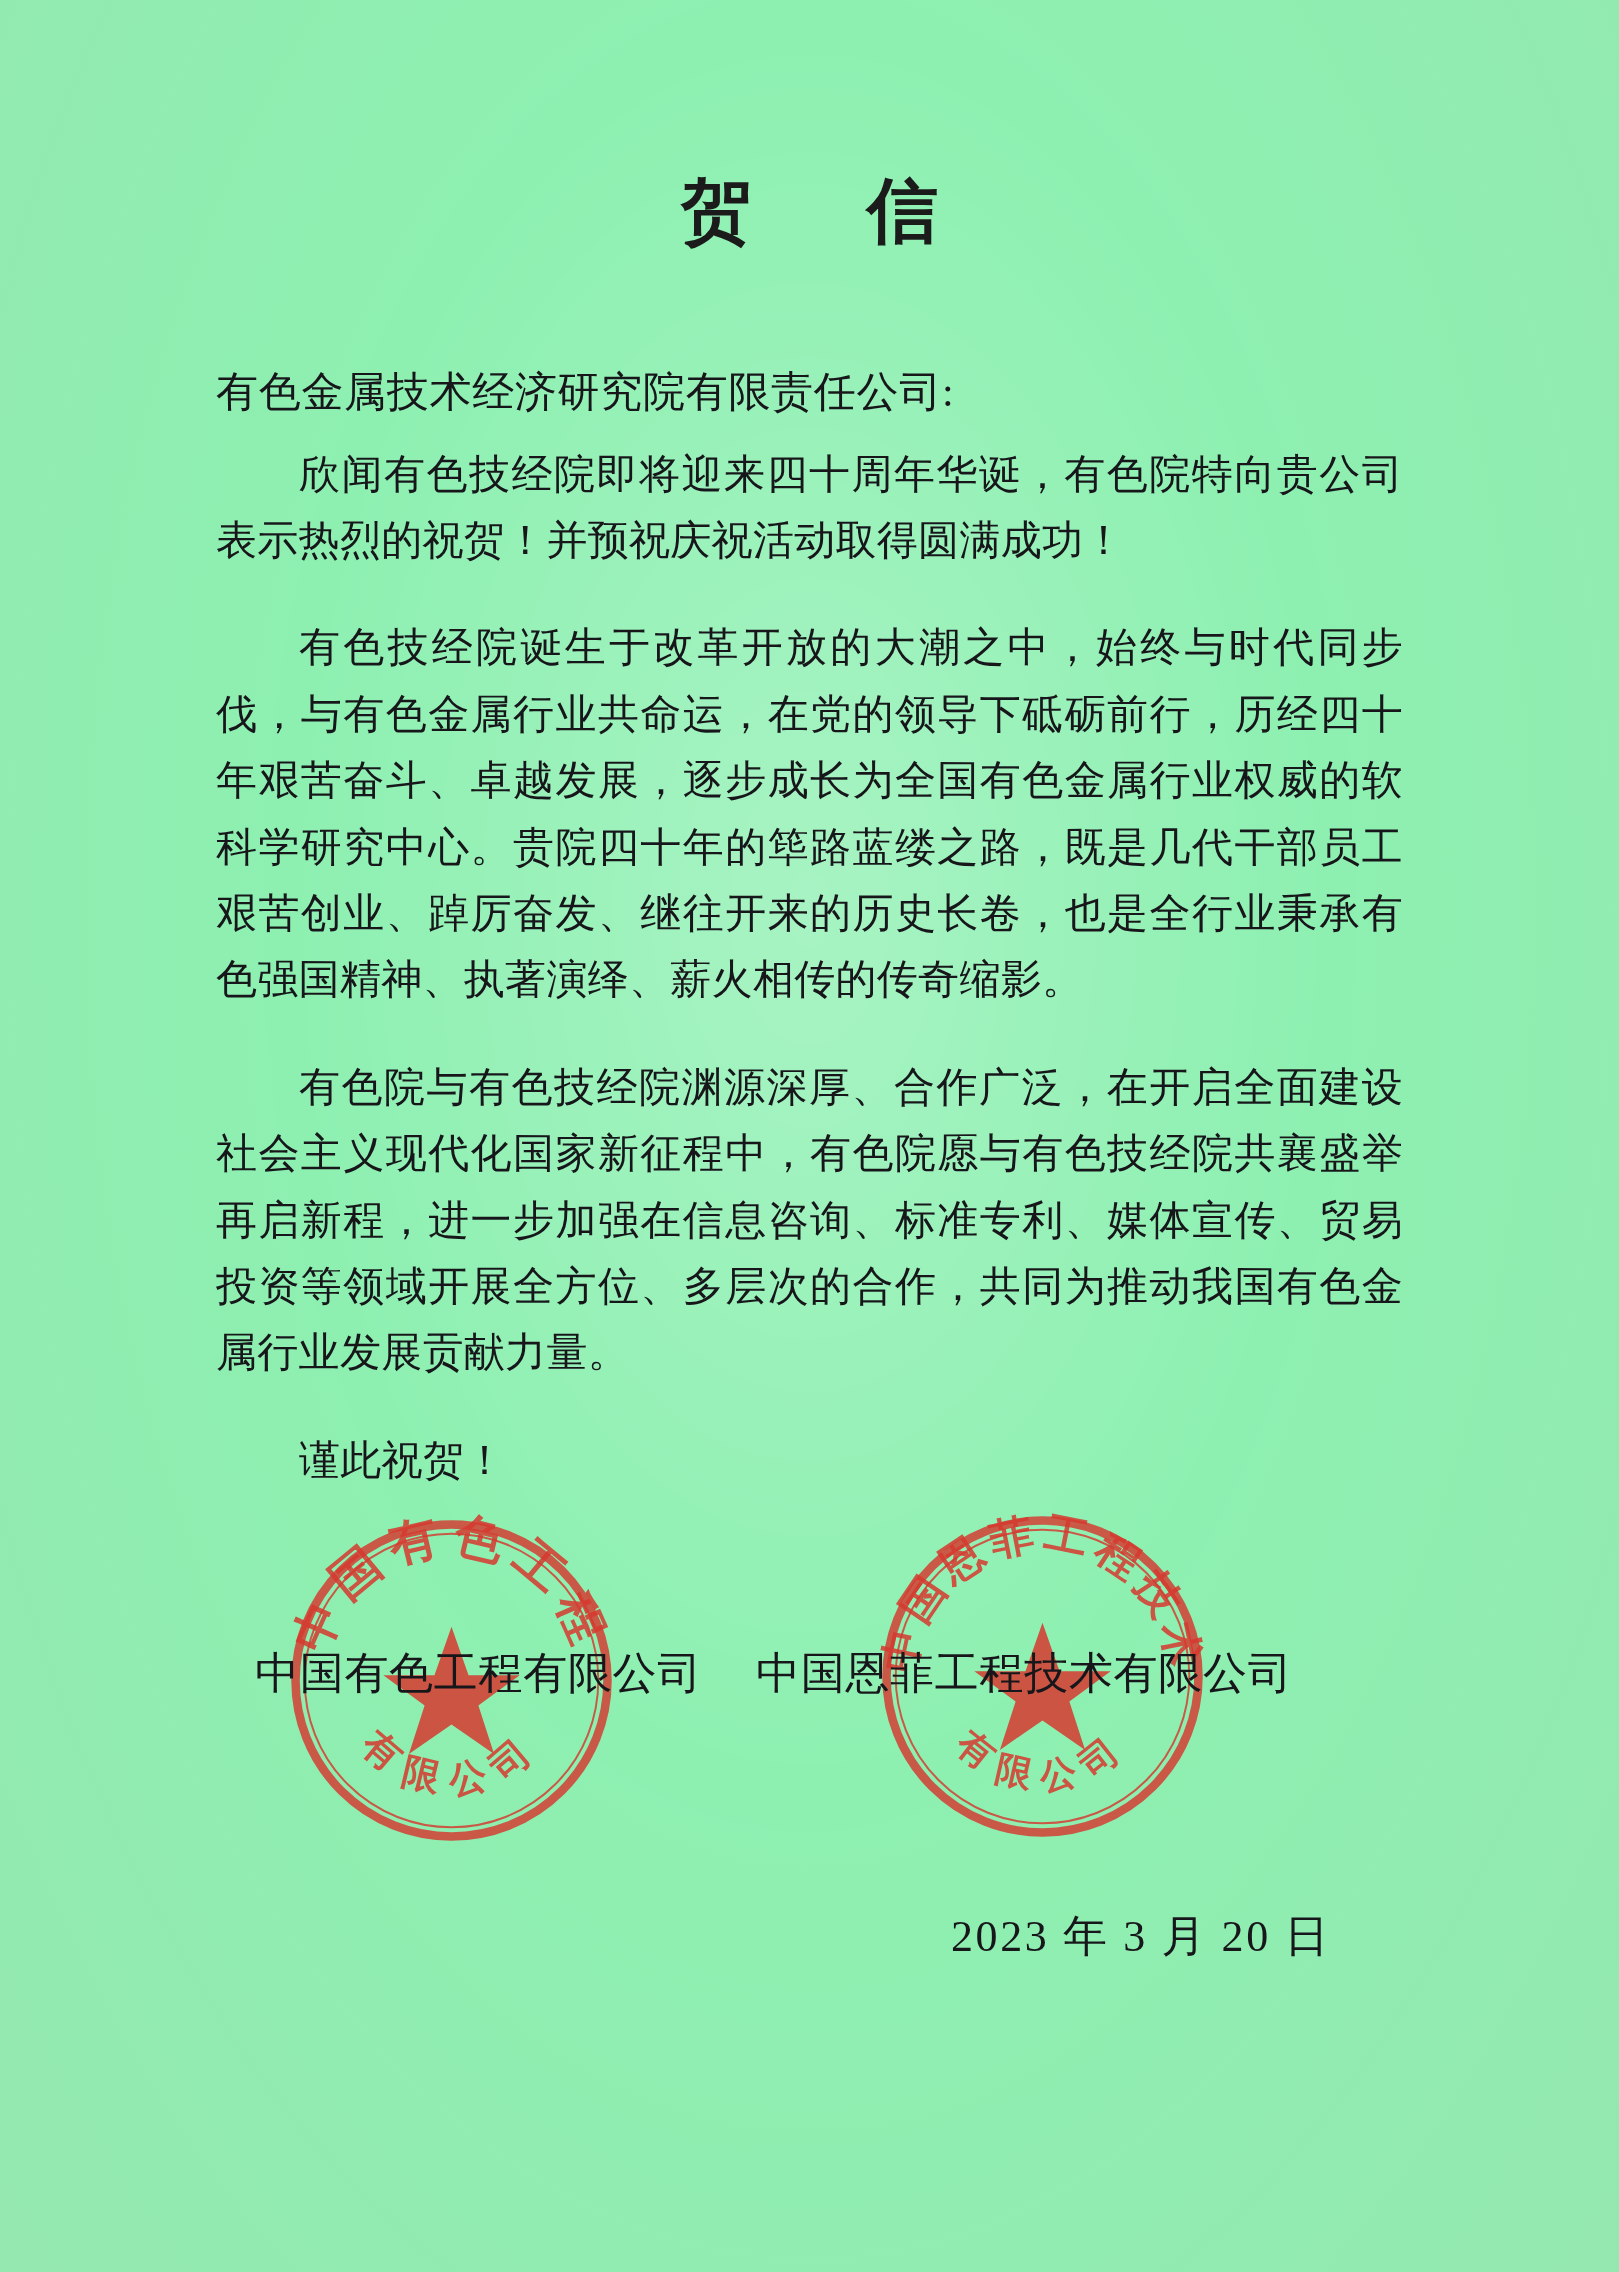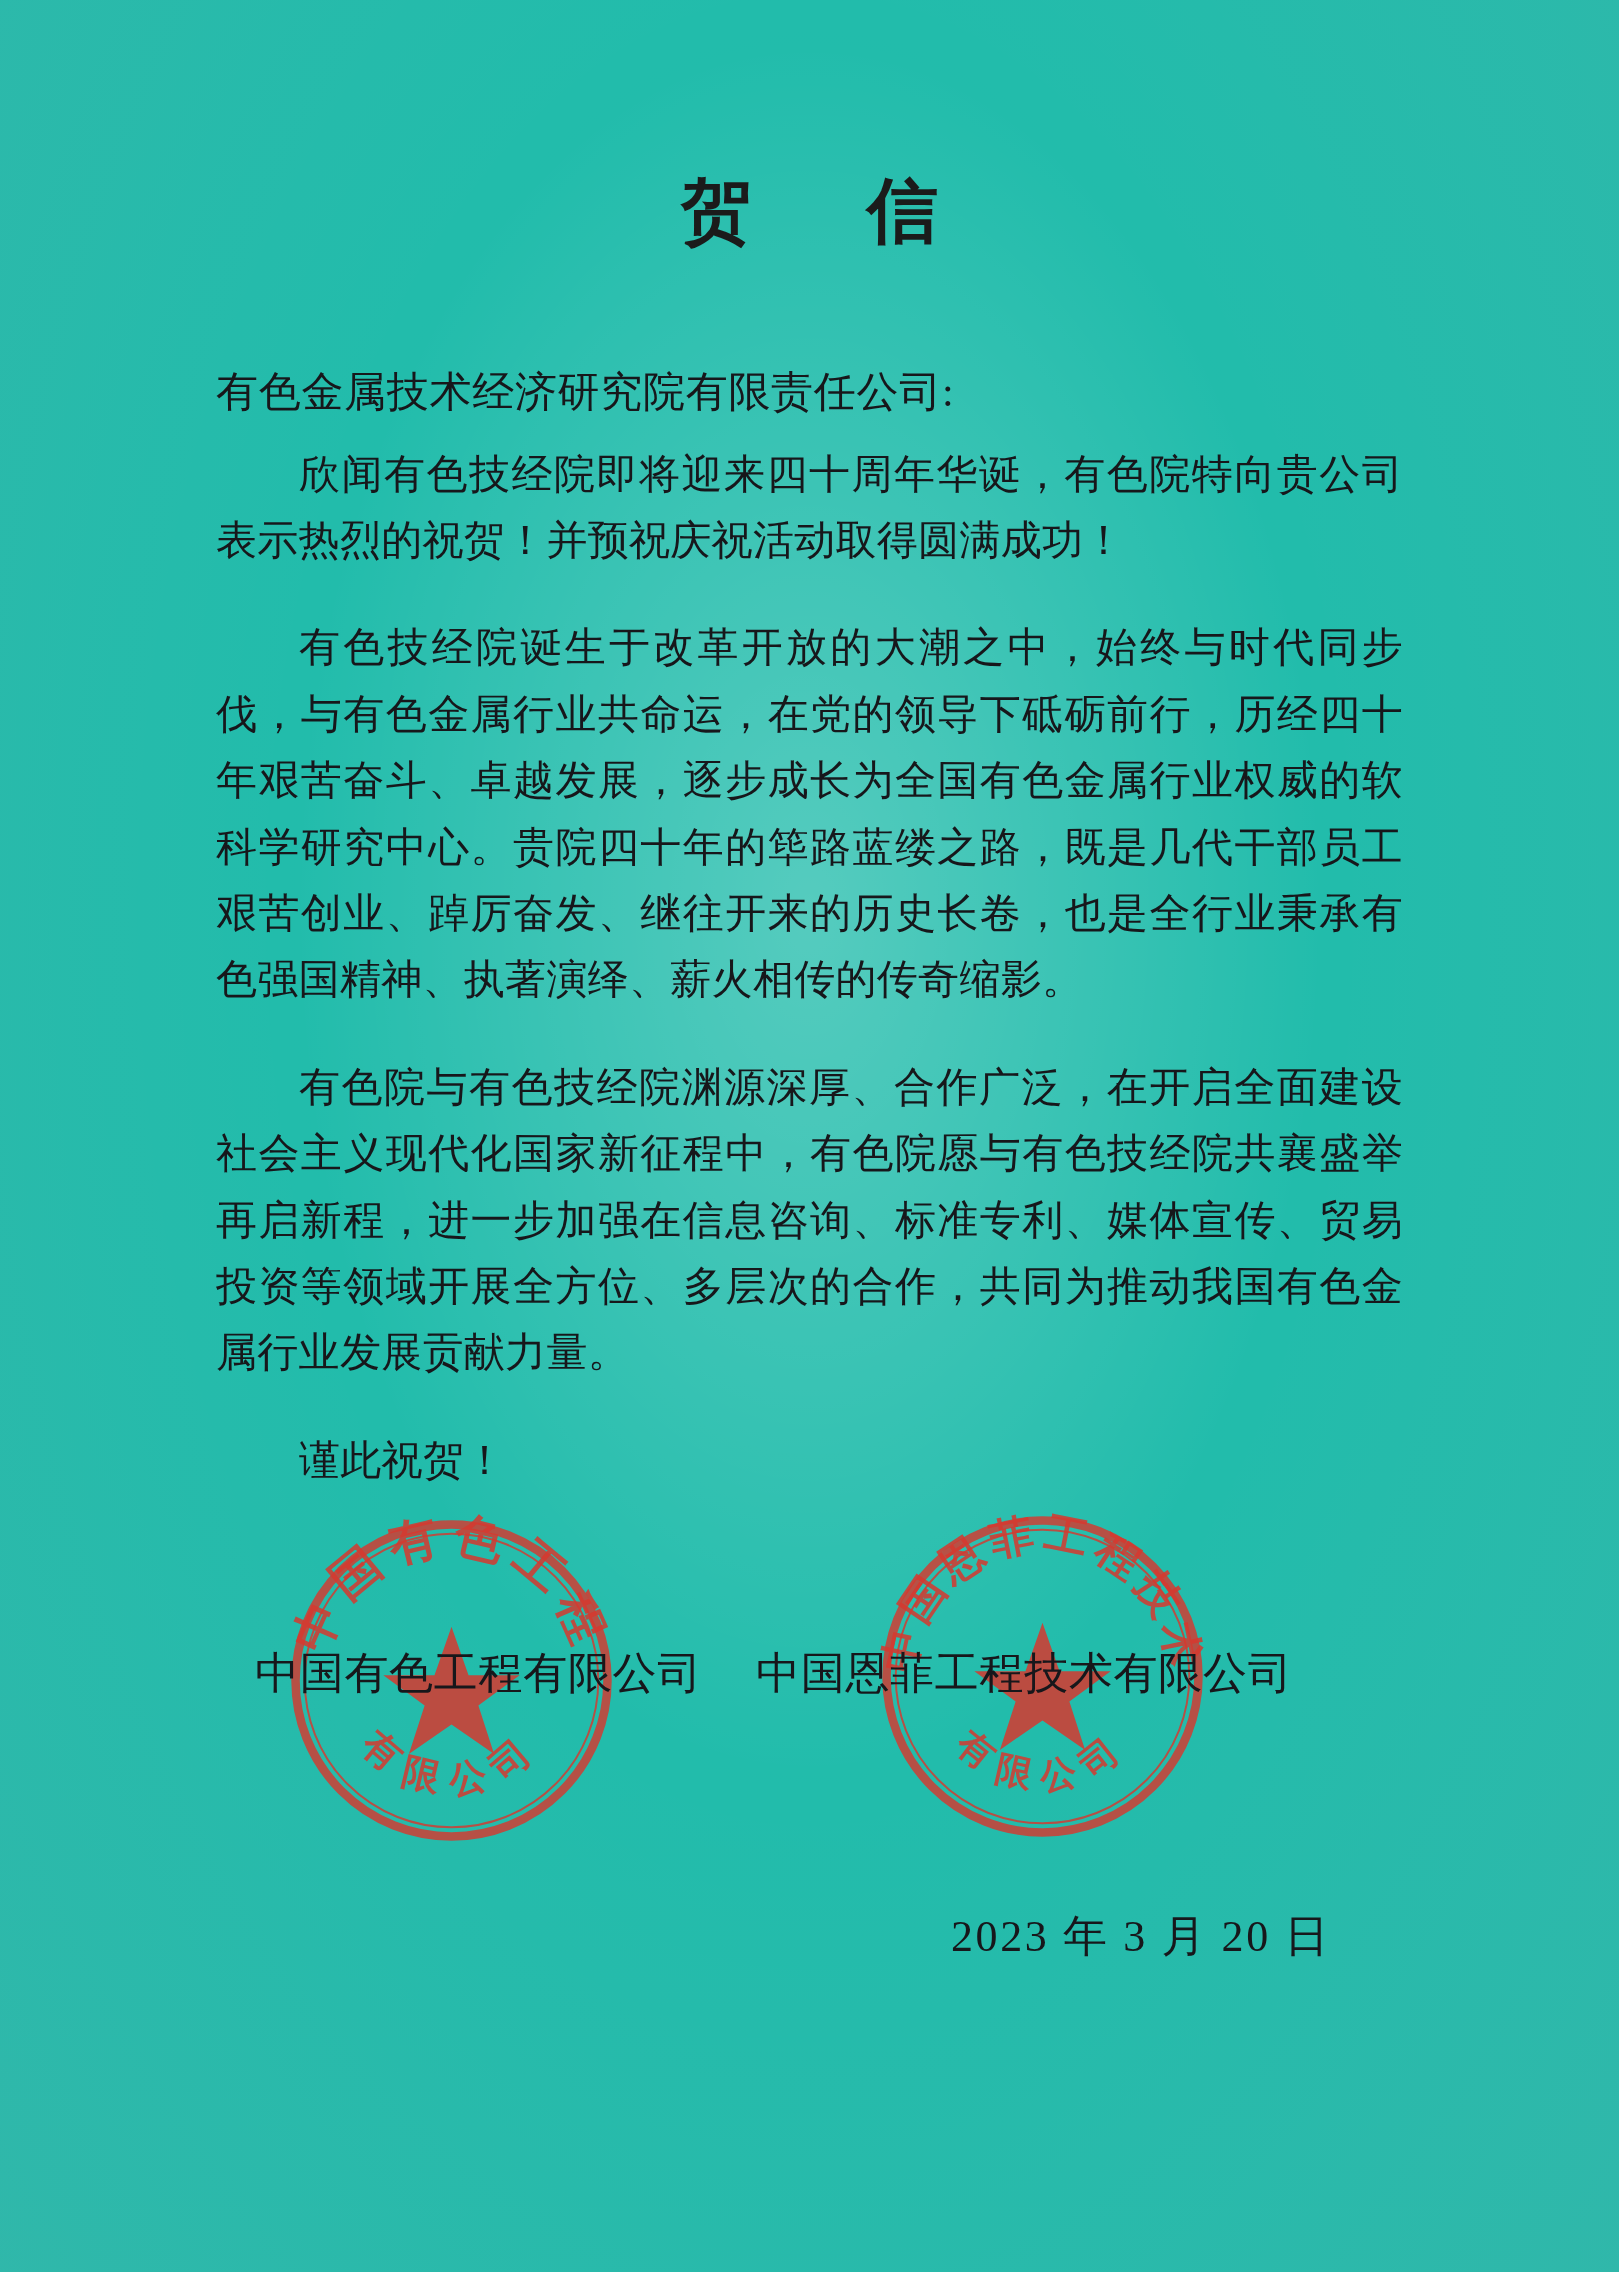--- a/index.html
+++ b/index.html
@@ -7,21 +7,21 @@
     padding: 0;
     background: #ffffff;
   }
   body {
     font-family: "Liberation Serif", "DejaVu Serif", serif;
   }
   .page {
     position: relative;
     width: 1619px;
     height: 2273px;
-    background: #14b8a6;
+    background: #86efac;
     overflow: hidden;
   }
   
   .paper-tint {
     position: absolute;
     inset: 0;
     background:
       radial-gradient(ellipse at 50% 40%, rgba(255,255,255,0.28) 0%, rgba(255,255,255,0.06) 45%, rgba(250,180,200,0.12) 100%);
     pointer-events: none;
   }

